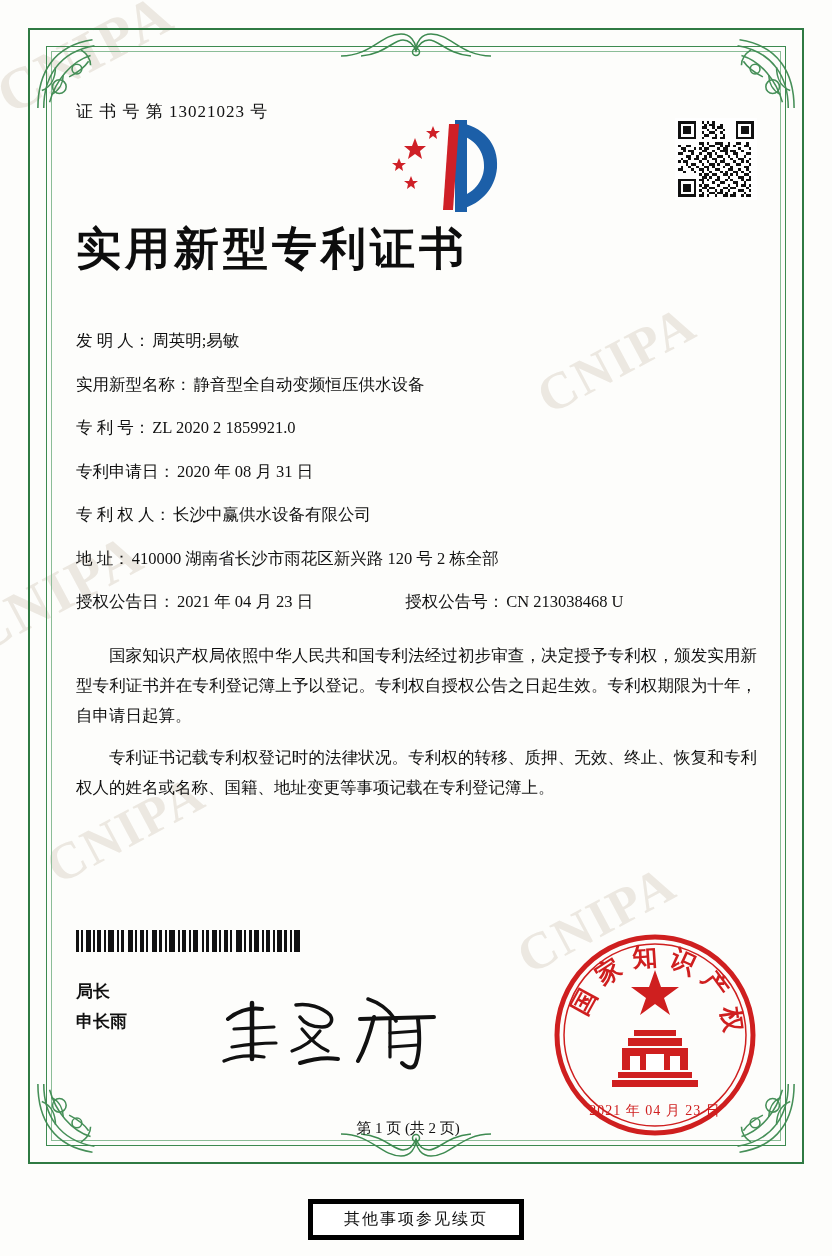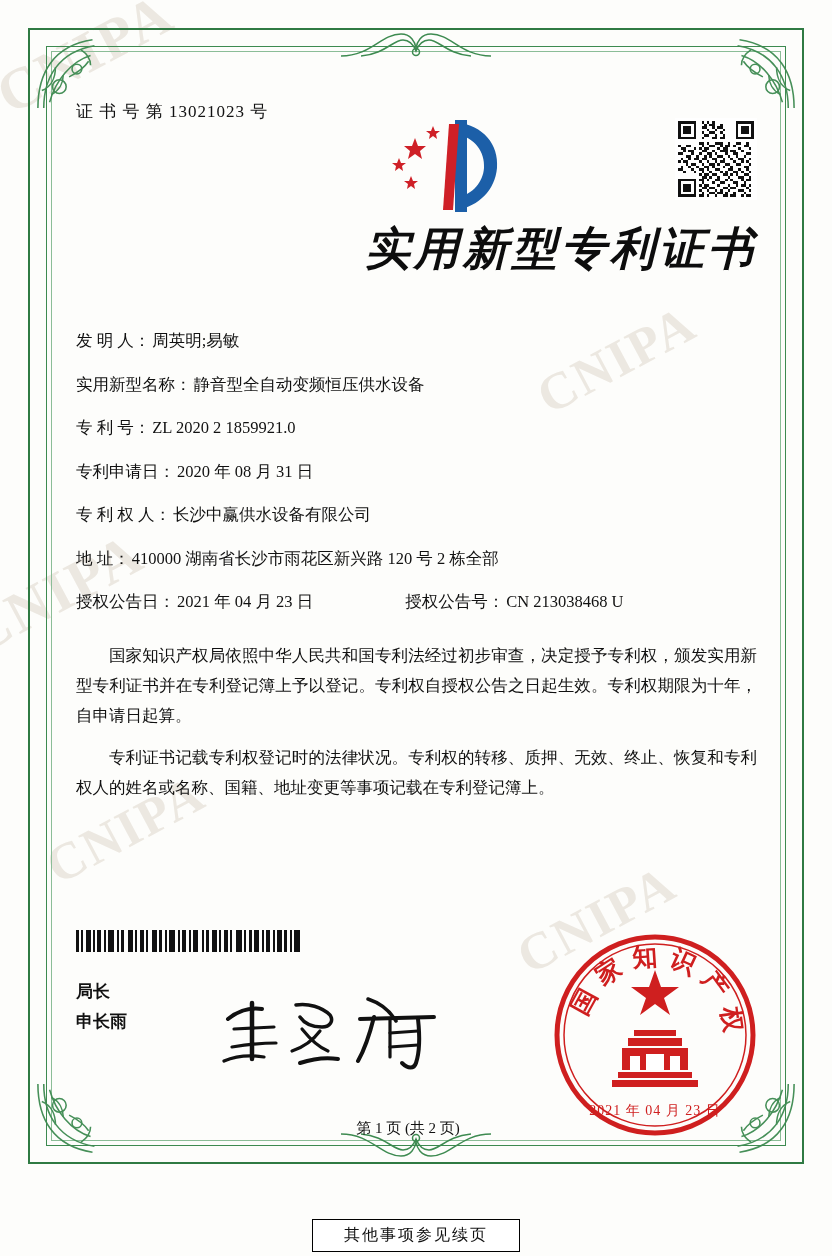--- a/index.html
+++ b/index.html
@@ -121,28 +121,27 @@
     position: absolute;
     right: 0px;
     top: 18px;
     width: 76px;
     height: 76px;
     border: 3px solid #fff;
   }
   .qr svg { width: 100%; height: 100%; display: block; }
 
   .title {
-    text-align: right;
+    text-align: left;
     font-size: 45px;
     font-weight: bold;
     letter-spacing: 4px;
     margin-top: 96px;
     color: #0d0d0d;
     font-family: "DejaVu Serif", "Liberation Serif", serif;
-    font-style: italic;
   }
 
   .fields {
     margin-top: 54px;
     font-size: 16.5px;
     line-height: 1;
   }
   .field-row {
     display: flex;
     align-items: baseline;
@@ -229,25 +228,25 @@
     text-align: center;
     font-size: 15px;
     color: #111;
   }
 
   
   .footer-note {
     position: absolute;
     left: 50%;
     transform: translateX(-50%);
-    bottom: 4px;
+    bottom: 16px;
     font-size: 16px;
     letter-spacing: 2px;
     color: #111;
-    border: 1px solid #000000;
+    border: 5px solid #000000;
     padding: 5px 31px;
     background: #fff;
   }
 </style>
 </head>
 <body>
 
 <div class="page">
 
   <div class="watermark wm1">CNIPA</div>

